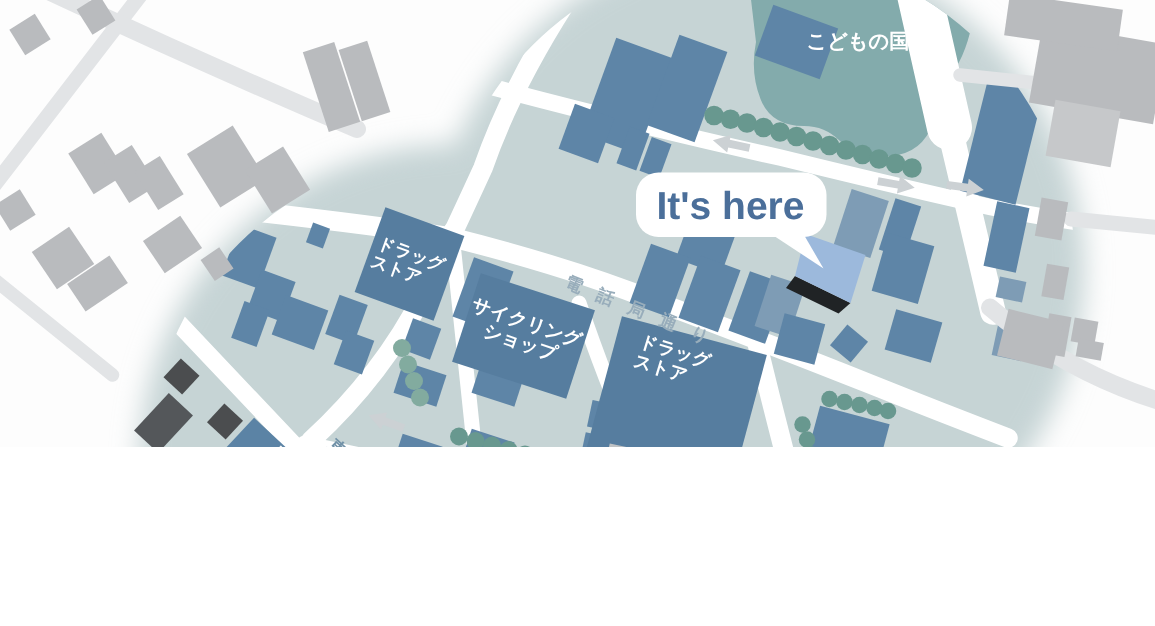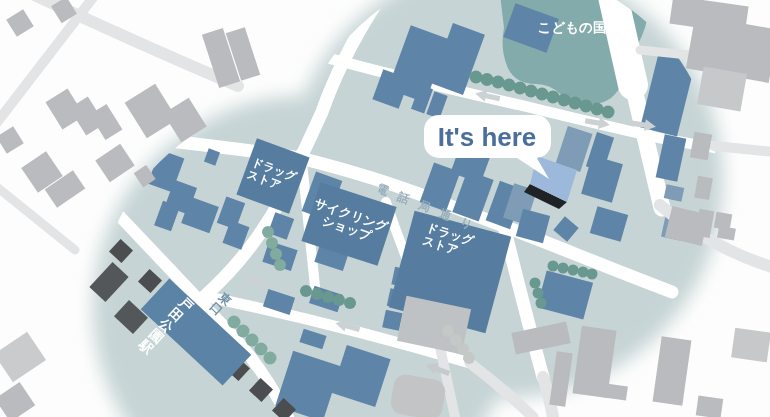--- a/index.html
+++ b/index.html
@@ -1,16 +1,16 @@
 <!DOCTYPE html>
 <html><head>
 <meta charset="utf-8">
 <style>
   html,body{margin:0;padding:0;background:#ffffff;}
-  .stage{position:relative;width:770px;height:417px;overflow:hidden;background:#eab308;
+  .stage{position:relative;width:770px;height:298px;overflow:hidden;background:#eab308;
          font-family:"Liberation Sans","DejaVu Sans",sans-serif;}
   svg{display:block}
   text{font-family:"Liberation Sans","DejaVu Sans",sans-serif;}
   .bldg-label{font-weight:bold;fill:#ffffff;}
   .bubble-text{font-weight:bold;fill:#4b6f9a;font-size:26px;}
   .park-label{font-weight:bold;fill:#ffffff;font-size:13.5px;}
   .street-label{fill:#98adbb;font-size:11.5px;font-weight:bold;letter-spacing:11px;}
   .station-label{font-weight:bold;fill:#ffffff;font-size:13.5px;}
   .exit-label{font-weight:bold;fill:#7292a8;font-size:12px;}
 </style>

